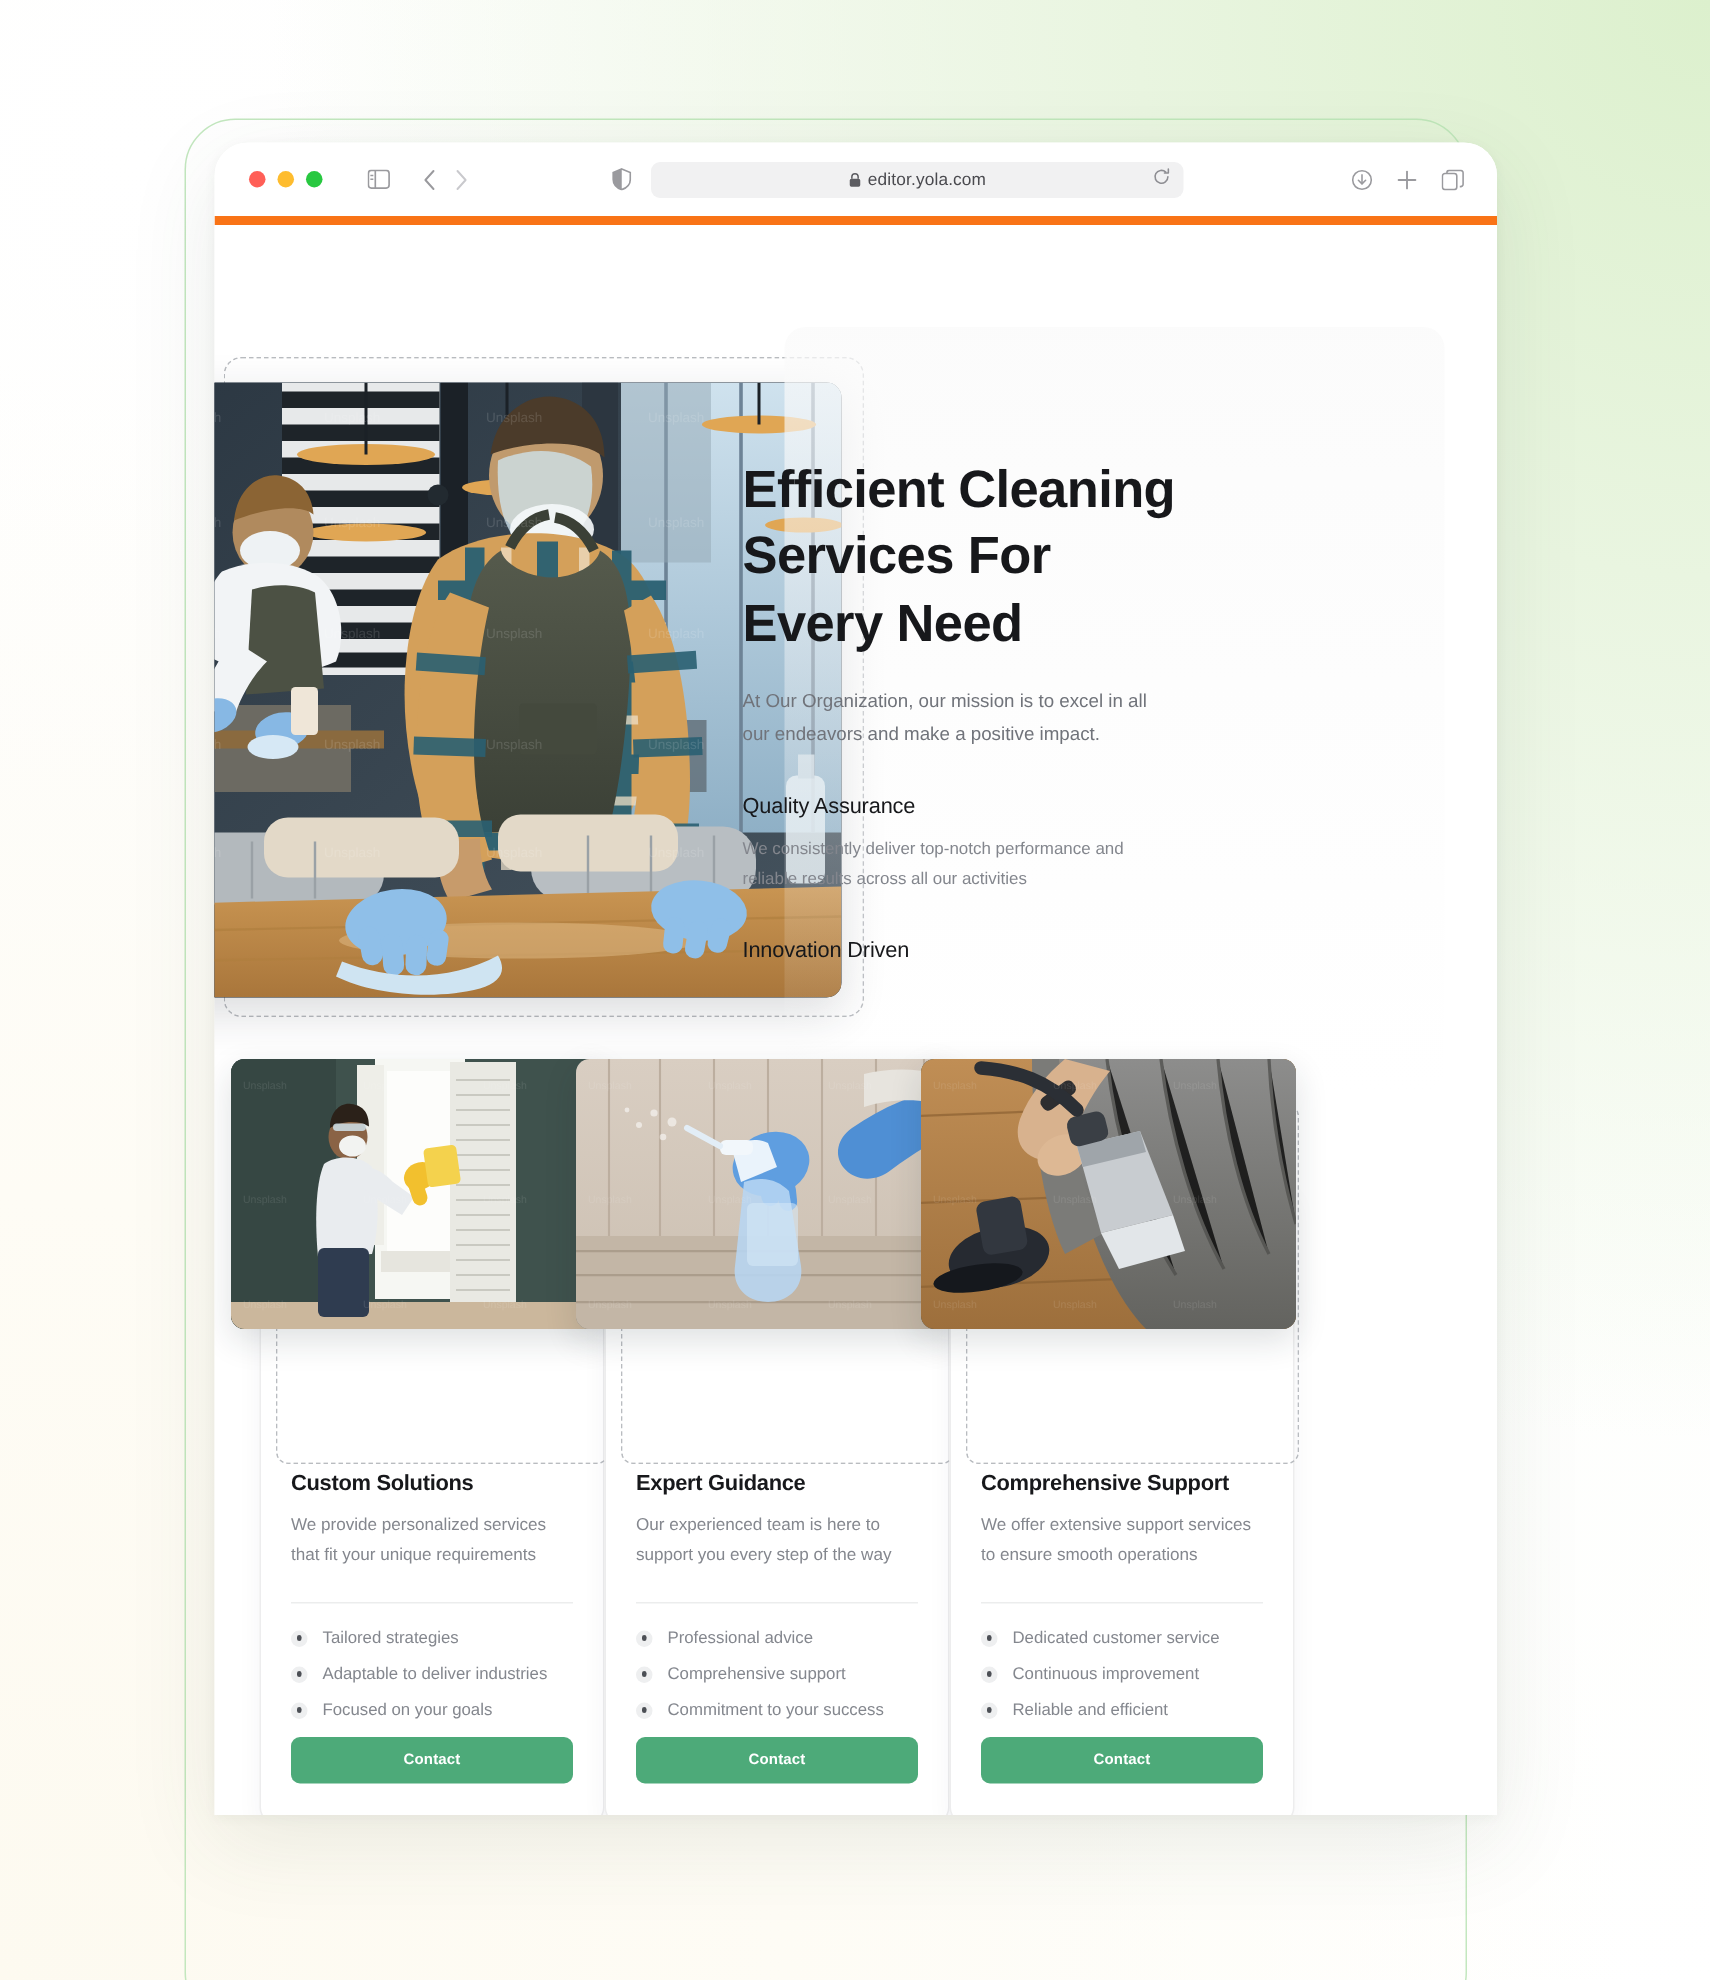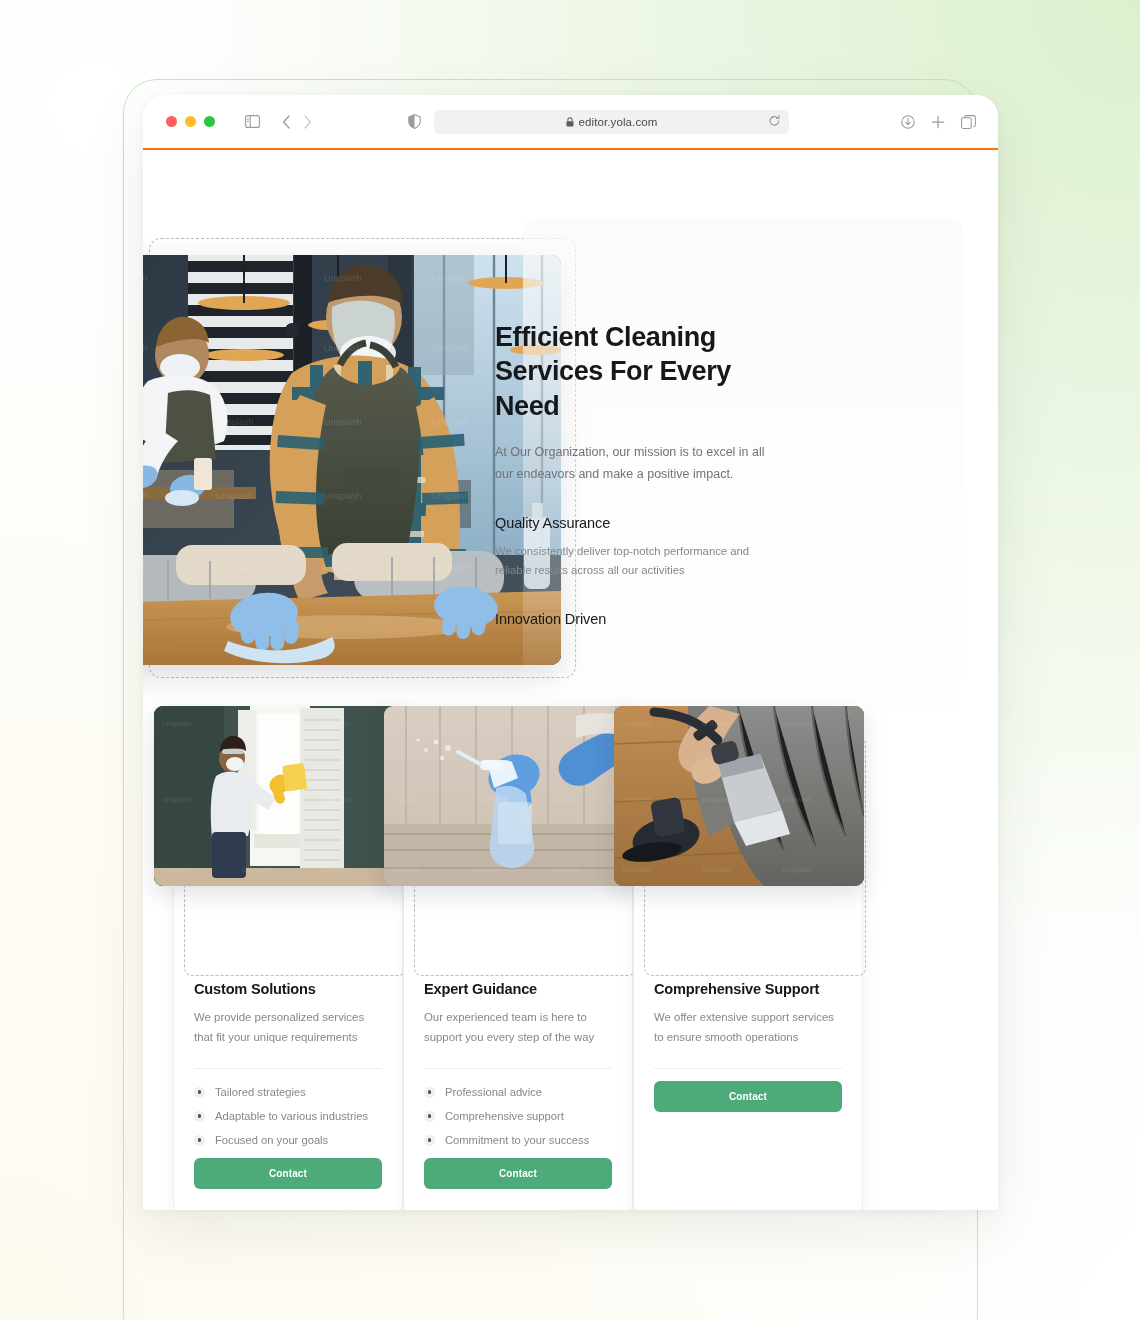--- a/index.html
+++ b/index.html
@@ -46,21 +46,21 @@
     background: #ffffff;
     border-radius: 22px 22px 0 0;
     box-shadow: 0 18px 60px rgba(60,80,60,.10), 0 2px 8px rgba(60,80,60,.05);
     overflow: hidden;
   }
 
   
   #toolbar {
     position: relative;
     height: 55px;
-    border-bottom: 2px solid #f97316;
+    border-bottom: 6px solid #f97316;
     display: flex;
     align-items: center;
     padding: 0 18px;
     background: #fff;
   }
   .traffic { display: flex; gap: 8px; margin-left: 5px; }
   .dot { width: 11px; height: 11px; border-radius: 50%; }
   .dot.red    { background: #ff5f57; }
   .dot.yellow { background: #febc2e; }
   .dot.green  { background: #28c840; }
@@ -157,26 +157,25 @@
     border-radius: 14px;
   }
 
   #hero-copy {
     position: absolute;
     left: 352px;
     top: 155px;
     width: 300px;
   }
   #hero-title {
-    font-size: 27px;
+    font-size: 35px;
     line-height: 1.27;
     font-weight: 700;
     color: #17181b;
     letter-spacing: -.4px;
-    margin-top: 15px;
   }
   #hero-sub {
     margin-top: 18px;
     font-size: 12.5px;
     line-height: 1.76;
     color: #70737a;
     width: 285px;
   }
 
   .feature { margin-top: 30px; }
@@ -677,21 +676,21 @@
           <h3 class="card-title">Custom Solutions</h3>
           <p class="card-desc">We provide personalized services that fit your unique requirements</p>
           <div class="card-divider"></div>
           <ul class="card-list">
             <li>
               <span class="bullet"></span>
               <span>Tailored strategies</span>
             </li>
             <li>
               <span class="bullet"></span>
-              <span>Adaptable to various industries</span>
+              <span>Adaptable to deliver industries</span>
             </li>
             <li>
               <span class="bullet"></span>
               <span>Focused on your goals</span>
             </li>
           </ul>
           <button class="contact-btn" style="background: rgb(77, 170, 121);">Contact</button>
         </article>
 
         <article class="card">
@@ -839,19 +838,33 @@
                 <text x="8" y="166">Unsplash</text>
                   <text x="88" y="166">Unsplash</text>
                   <text x="168" y="166">Unsplash</text>
               </g>
             </svg>
           </div>
 
           <h3 class="card-title">Comprehensive Support</h3>
           <p class="card-desc">We offer extensive support services to ensure smooth operations</p>
           <div class="card-divider"></div>
+          <ul class="card-list">
+            <li>
+              <span class="bullet"></span>
+              <span>Dedicated customer service</span>
+            </li>
+            <li>
+              <span class="bullet"></span>
+              <span>Continuous improvement</span>
+            </li>
+            <li>
+              <span class="bullet"></span>
+              <span>Reliable and efficient</span>
+            </li>
+          </ul>
           <button class="contact-btn" style="background: rgb(77, 170, 121);">Contact</button>
         </article>
 
       </section>
     </div>
   </div>
 </div>
 
 </body></html>

